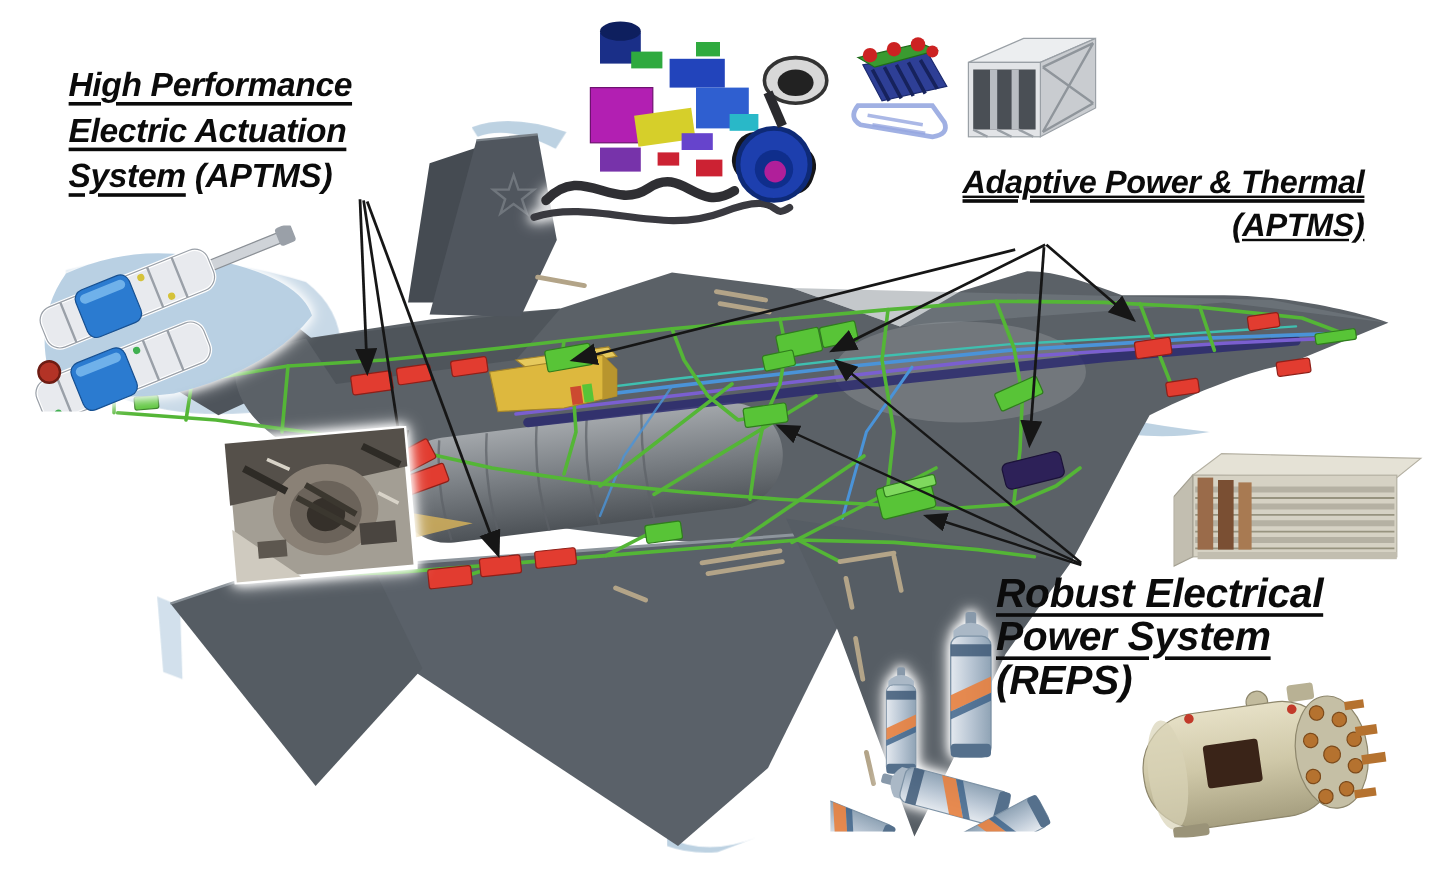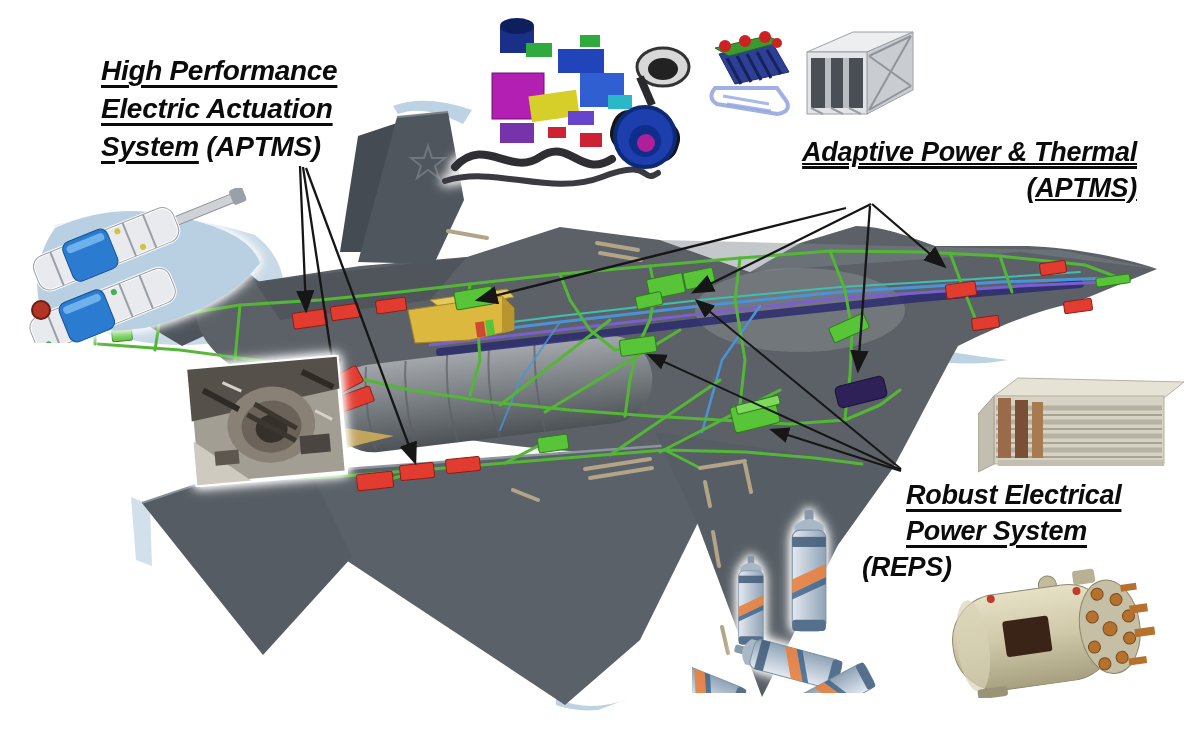--- a/index.html
+++ b/index.html
@@ -1,24 +1,24 @@
 <!DOCTYPE html>
 <html><head>
 <meta charset="utf-8">
 <style>
   html,body{margin:0;padding:0;background:#ffffff;}
   .stage{position:relative;width:1200px;height:739px;background:#ffffff;overflow:hidden;
          font-family:"Liberation Sans", sans-serif;}
   .syslabel{position:absolute;font-weight:bold;font-style:italic;color:#0b0b0b;
             letter-spacing:-0.3px;white-space:nowrap;}
   .syslabel .ln{display:block;}
-  .u{text-decoration:underline;text-decoration-thickness:3px;text-underline-offset:5px;margin-left:44px;}
+  .u{text-decoration:underline;text-decoration-thickness:3px;text-underline-offset:5px;}
   #hpeas-label{left:57px;top:52px;font-size:28px;line-height:38px;}
   #aptms-label{left:640px;top:134px;width:497px;font-size:27px;line-height:36px;text-align:right;text-decoration:underline;}
-  #reps-label{left:862px;top:477px;font-size:27px;line-height:36px;}
+  #reps-label{left:830px;top:477px;font-size:34px;line-height:36px;}
   .comp{position:absolute;filter:drop-shadow(0 0 4px #fff) drop-shadow(0 0 6px #fff);}
   svg{display:block;}
   #aircraft-svg{position:absolute;left:0;top:0;}
 </style>
 </head>
 <body>
 
 <div class="stage">
 
   <svg id="aircraft-svg" width="1200" height="739" viewBox="0 0 1200 739">

